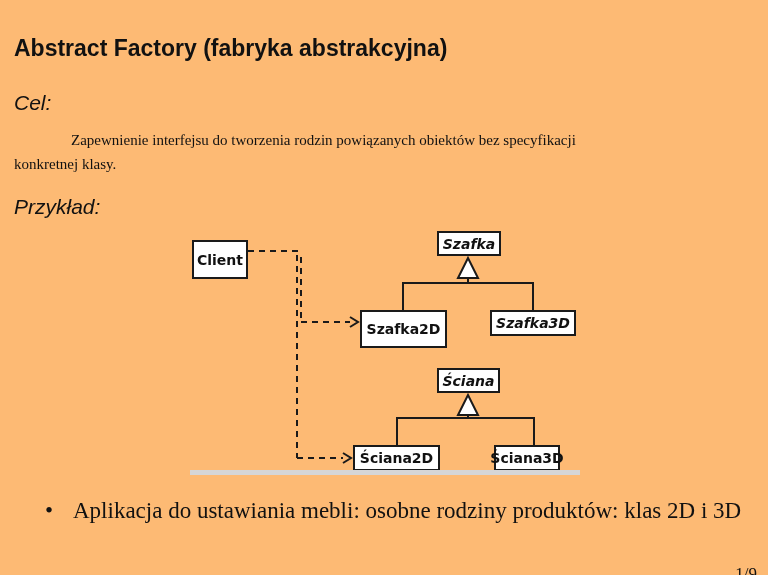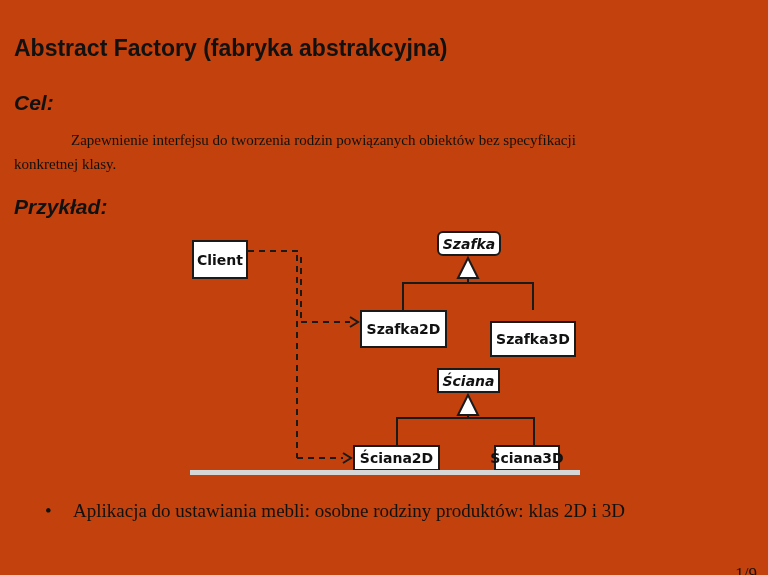--- a/index.html
+++ b/index.html
@@ -1,27 +1,27 @@
 <!DOCTYPE html>
 <html><head>
 <meta charset="utf-8">
 <style>
   html,body{margin:0;padding:0;background:#fff;}
   .slide{
-    position:relative;width:768px;height:575px;background:#c2410c;
+    position:relative;width:768px;height:575px;background:#fdba74;
     font-family:"Liberation Serif",serif;color:#111;overflow:hidden;
   }
   .title{
     position:absolute;left:14px;top:34px;margin:0;
     font-family:"Liberation Sans",sans-serif;font-weight:bold;
     font-size:23px;line-height:28px;color:#111;
   }
   .subhead{
     position:absolute;left:14px;margin:0;
-    font-family:"Liberation Sans",sans-serif;font-weight:bold;font-style:italic;
+    font-family:"Liberation Sans",sans-serif;font-weight:normal;font-style:italic;
     font-size:21px;line-height:24px;color:#111;
   }
   .subhead.cel{top:91px;}
   .subhead.przyklad{top:195px;}
   .para{
     position:absolute;left:14px;top:128px;width:748px;
     font-size:15px;line-height:24px;color:#111;
   }
   .para .line.indent{text-indent:57px;}
   .diagram{position:absolute;left:190px;top:228px;width:390px;height:250px;}
@@ -29,21 +29,21 @@
   .diagram svg *{stroke:#1a1a1a;}
   .node{
     position:absolute;box-sizing:border-box;border:2px solid #1a1a1a;background:#fff;
     display:flex;align-items:center;justify-content:center;
     font-family:"DejaVu Sans",sans-serif;font-weight:bold;font-size:14px;color:#111;
     white-space:nowrap;
   }
   .node.abstract{font-style:italic;}
   .img-edge{position:absolute;left:0;top:242px;width:390px;height:5px;background:#d6d6d6;}
   .bullet-line{
-    position:absolute;left:45px;top:499px;font-size:19px;line-height:24px;color:#111;
+    position:absolute;left:45px;top:499px;font-size:23px;line-height:24px;color:#111;
   }
   .bullet-glyph{display:inline-block;width:28px;}
   .pagenum{
     position:absolute;right:11px;top:562px;font-size:17px;line-height:24px;color:#111;
   }
 </style>
 </head>
 <body>
 
 <div class="slide">
@@ -73,23 +73,23 @@
       <polygon points="278,30 268,50 288,50" fill="#ffffff" stroke-width="2"></polygon>
       <path d="M278,50 V55" fill="none" stroke-width="2"></path>
       <path d="M213,82 V55 H343 V82" fill="none" stroke-width="2"></path>
 
       <polygon points="278,167 268,187 288,187" fill="#ffffff" stroke-width="2"></polygon>
       <path d="M278,187 V190" fill="none" stroke-width="2"></path>
       <path d="M207,217 V190 H344 V217" fill="none" stroke-width="2"></path>
     </svg>
 
     <div class="node" style="left:2px;top:12px;width:56px;height:39px;">Client</div>
-    <div class="node abstract" style="left:247px;top:3px;width:64px;height:25px;border-radius:6px;">Szafka</div>
+    <div class="node abstract" style="left:247px;top:3px;width:64px;height:25px;">Szafka</div>
     <div class="node" style="left:170px;top:82px;width:87px;height:38px;">Szafka2D</div>
-    <div class="node" style="left:300px;top:93px;width:86px;height:36px;">Szafka3D</div>
+    <div class="node" style="left:300px;top:82px;width:86px;height:26px;font-style:italic;">Szafka3D</div>
     <div class="node abstract" style="left:247px;top:140px;width:63px;height:25px;">Ściana</div>
     <div class="node" style="left:163px;top:217px;width:87px;height:26px;">Ściana2D</div>
     <div class="node" style="left:304px;top:217px;width:66px;height:26px;">Ściana3D</div>
 
     <div class="img-edge"></div>
   </div>
 
   <div class="bullet-line">
     <span class="bullet-glyph">•</span><span>Aplikacja do ustawiania mebli: osobne rodziny produktów: klas 2D i 3D</span>
   </div>

